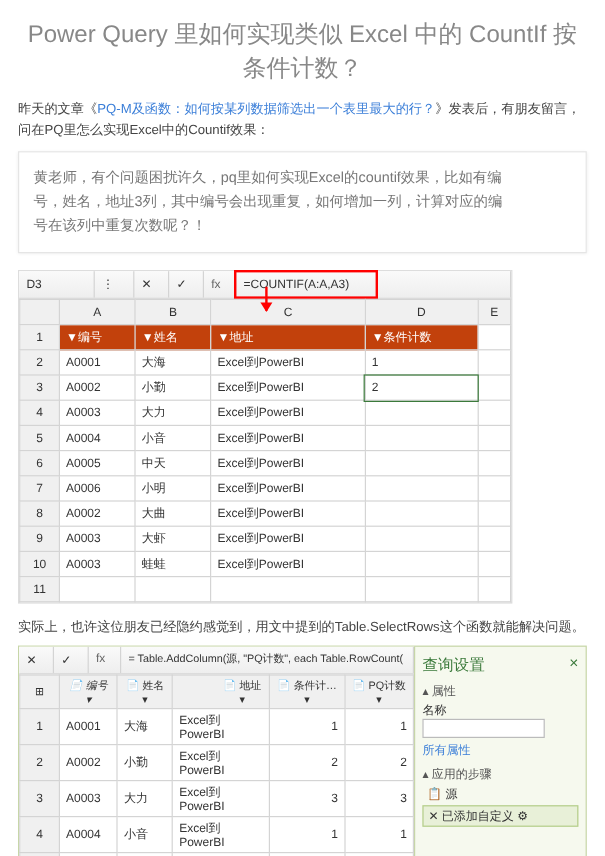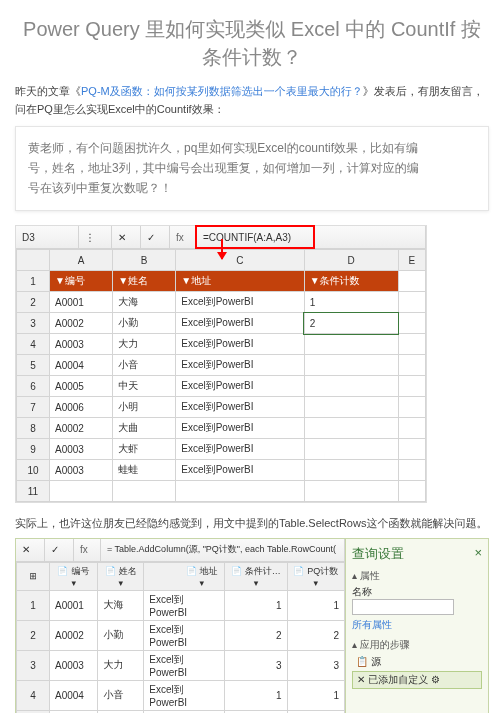--- a/index.html
+++ b/index.html
@@ -169,21 +169,21 @@
   <div class="fbar">
    <div class="cell" style="width:16px">✕</div>
           <div class="cell" style="width:16px">✓</div>
    <div class="cell fx" style="width:14px">fx</div>
    <div class="cell" style="flex:1;font-size:9px">= Table.AddColumn(源, "PQ计数", each Table.RowCount(</div>
   </div>
   <table class="grid">
    <tbody>
             <tr id="pq-cols">
               <th style="font-size: 9px;">⊞</th>
-              <th style="font-size: 9px;">📄 编号 ▾</th>
+              <th style="font-size: 9px; font-style: italic;">📄 编号 ▾</th>
               <th style="font-size: 9px;">📄 姓名 ▾</th>
               <th style="font-size: 9px; padding-left: 40px;">📄 地址 ▾</th>
               <th style="font-size: 9px;">📄 条件计… ▾</th>
               <th style="font-size: 9px;">📄 PQ计数 ▾</th>
             </tr>
    </tbody>
           <tbody id="pq-body">
             <tr>
               <td class="rn">1</td>
               <td>A0001</td>

